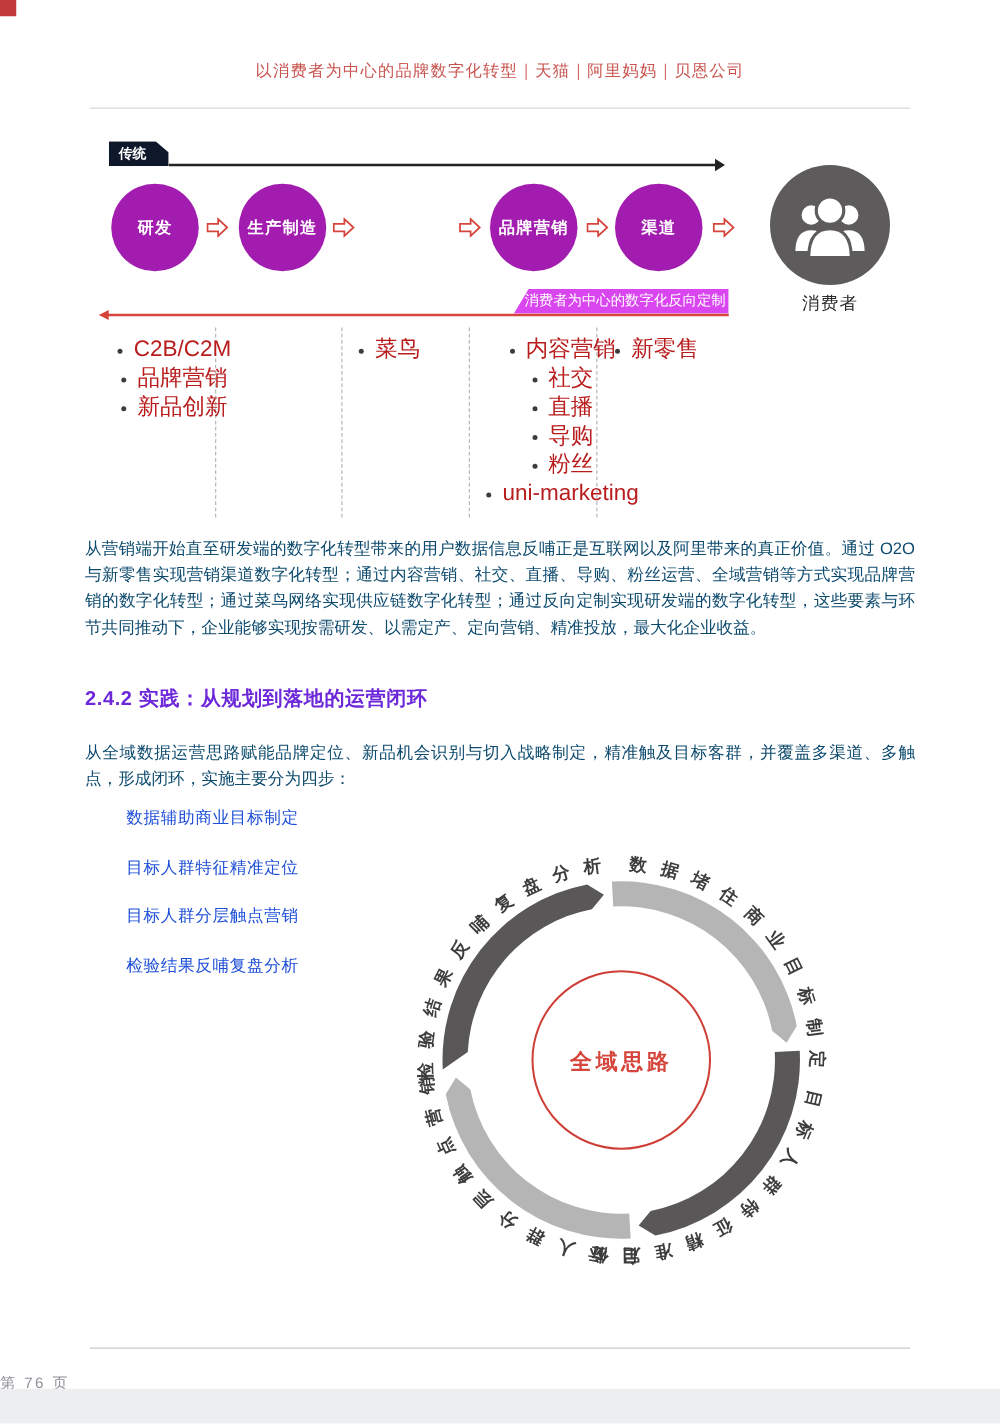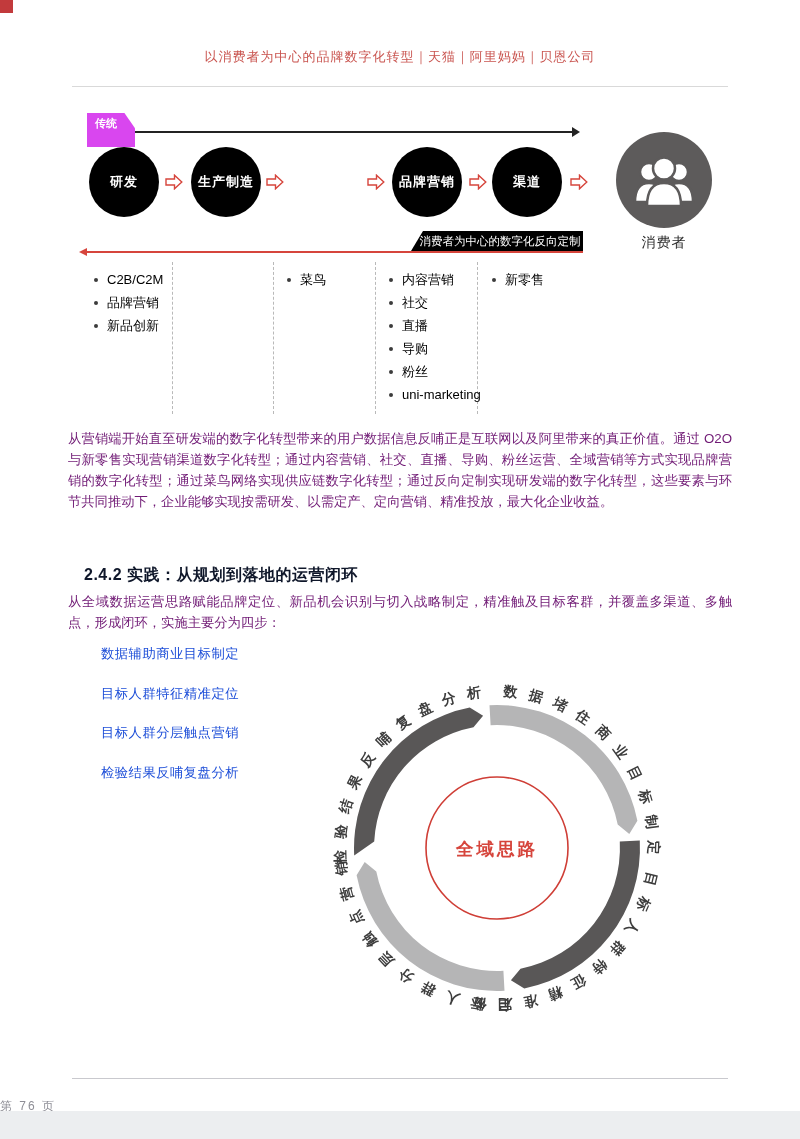--- a/index.html
+++ b/index.html
@@ -7,52 +7,52 @@
         font-family:"Liberation Sans","DejaVu Sans",sans-serif;color:#414141;}
 
   .corner-mark{position:absolute;left:0;top:0;width:13px;height:13px;background:#c23a3c;}
 
   
   .hdr-title{position:absolute;left:0;top:48px;width:100%;text-align:center;
              color:#c9544f;font-size:13px;letter-spacing:1px;}
   .hdr-rule{position:absolute;left:72px;top:86px;width:656px;height:1px;background:#d9d9d9;}
 
   
-  .trad-tag{position:absolute;left:87px;top:113px;width:48px;height:34px;background:#d946ef;
+  .trad-tag{position:absolute;left:87px;top:113px;width:48px;height:20px;background:#0f172a;
             color:#fff;font-size:11px;font-weight:bold;line-height:20px;padding-left:8px;
             box-sizing:border-box;clip-path:polygon(0 0,78% 0,100% 45%,100% 100%,0 100%);}
   .fwd-line{position:absolute;left:135px;top:131px;width:438px;height:2px;background:#232323;}
   .fwd-head{position:absolute;left:572px;top:127px;width:0;height:0;
             border-left:8px solid #232323;border-top:5px solid transparent;border-bottom:5px solid transparent;}
-  .stage{position:absolute;width:70px;height:70px;border-radius:50%;background:#000000;
+  .stage{position:absolute;width:70px;height:70px;border-radius:50%;background:#a21caf;
          display:flex;align-items:center;justify-content:center;color:#fff;
          font-size:13px;font-weight:600;letter-spacing:1px;}
   .flow-arrow{position:absolute;width:18px;height:16px;}
   .consumer-circle{position:absolute;left:616px;top:132px;width:96px;height:96px;}
   .consumer-label{position:absolute;left:616px;top:234px;width:96px;text-align:center;
                   font-size:14px;font-weight:normal;color:#2b2b2b;letter-spacing:1px;}
-  .rev-banner{position:absolute;left:411px;top:231px;width:172px;height:20px;background:#000000;
+  .rev-banner{position:absolute;left:411px;top:231px;width:172px;height:20px;background:#d946ef;
               color:#fff;font-size:11.5px;line-height:20px;text-align:center;
               clip-path:polygon(12px 0,100% 0,100% 100%,0 100%);padding-left:6px;box-sizing:border-box;}
   .rev-line{position:absolute;left:86px;top:251px;width:497px;height:1.5px;background:#d6453c;}
   .rev-head{position:absolute;left:79px;top:247.5px;width:0;height:0;
             border-right:8px solid #d6453c;border-top:4.5px solid transparent;border-bottom:4.5px solid transparent;}
 
   
   .vsep{position:absolute;top:262px;height:152px;width:0;border-left:1px dashed #b9b9b9;}
   .bullet-col{position:absolute;top:268px;margin:0;padding:0;list-style:none;}
-  .bullet-col li{font-size:13px;color:#000000;line-height:23px;white-space:nowrap;}
+  .bullet-col li{font-size:18px;color:#b91c1c;line-height:23px;white-space:nowrap;text-align:center;}
   .bullet-col li::before{content:"";display:inline-block;width:4px;height:4px;border-radius:50%;
                          background:#3c3c3c;margin-right:9px;vertical-align:2px;}
 
   
   .body-para{position:absolute;left:68px;width:664px;font-size:13.3px;line-height:20.9px;
-             color:#701a75;text-align:justify;margin:0;}
+             color:#0c4a6e;text-align:justify;margin:0;}
   .sec-heading{position:absolute;left:68px;top:549px;font-size:16px;font-weight:bold;
-               color:#0f172a;letter-spacing:0.5px;margin:16px;text-align:center;}
+               color:#6d28d9;letter-spacing:0.5px;margin:0;text-align:center;}
   .steps{position:absolute;left:101px;top:646px;margin:0;padding:0;list-style:none;}
   .steps li{font-size:13.3px;color:#1d4ed8;line-height:16px;margin-bottom:23.5px;letter-spacing:0.5px;}
 
   
   .cycle{position:absolute;left:317px;top:668px;width:360px;height:360px;}
   .cycle text{font-family:"Liberation Sans","DejaVu Sans",sans-serif;}
 
   
   .ftr-rule{position:absolute;left:72px;top:1078px;width:656px;height:1px;background:#c9c9ce;}
   .ftr-text{position:absolute;left:0;top:1086px;width:100%;

